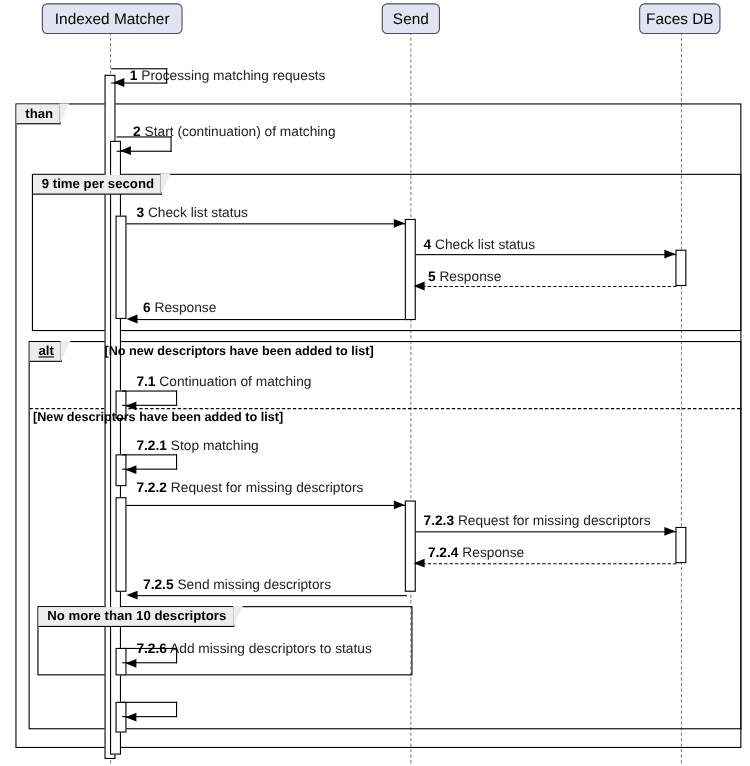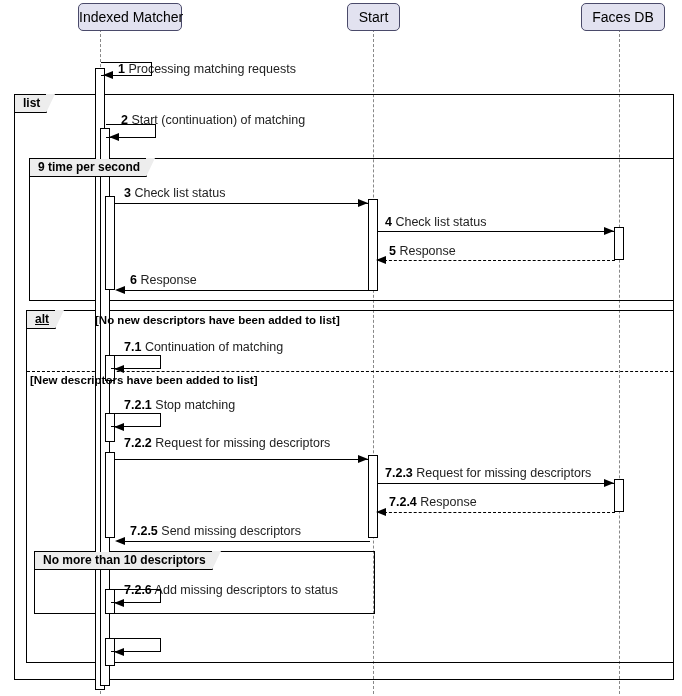--- a/index.html
+++ b/index.html
@@ -179,25 +179,25 @@
   <div class="activation" style="left:105px; top:452px; height:86px;"></div>
   <div class="activation" style="left:105px; top:589px; height:25px;"></div>
   <div class="activation" style="left:105px; top:638px; height:28px;"></div>
 
   <div class="activation" style="left:368px; top:199px; height:92px;"></div>
   <div class="activation" style="left:368px; top:455px; height:83px;"></div>
 
   <div class="activation" style="left:614px; top:227px; height:33px;"></div>
   <div class="activation" style="left:614px; top:479px; height:33px;"></div>
 
-  <div class="participant" style="left:38px; top:3px; width:104px;margin-left:40px;">Indexed Matcher</div>
-  <div class="participant" style="left:347px; top:3px; width:53px;">Start</div>
-  <div class="participant" style="left:581px; top:3px; width:84px;">Faces DB</div>
-
-  <div class="fragment-label" style="left:15px; top:95px;">list</div>
+  <div class="participant" style="left:38px; top:3px; width:128px;">Indexed Matcher</div>
+  <div class="participant" style="left:347px; top:3px; width:53px;">Send</div>
+  <div class="participant" style="left:581px; top:3px; width:74px;">Faces DB</div>
+
+  <div class="fragment-label" style="left:15px; top:95px;">than</div>
   <div class="fragment-label" style="left:30px; top:159px;">9 time per second</div>
   <div class="fragment-label" style="left:27px; top:311px;text-decoration:underline;">alt</div>
   <div class="fragment-label" style="left:35px; top:552px;">No more than 10 descriptors</div>
 
   <div class="guard" style="left:30px; top:374px;">[New descriptors have been added to list]</div>
   <div class="guard" style="left:95px; top:314px;">[No new descriptors have been added to list]</div>
 
   <div class="msg-label" style="left:118px; top:62px;">
     <b>1</b>
     <span>Processing matching requests</span>

